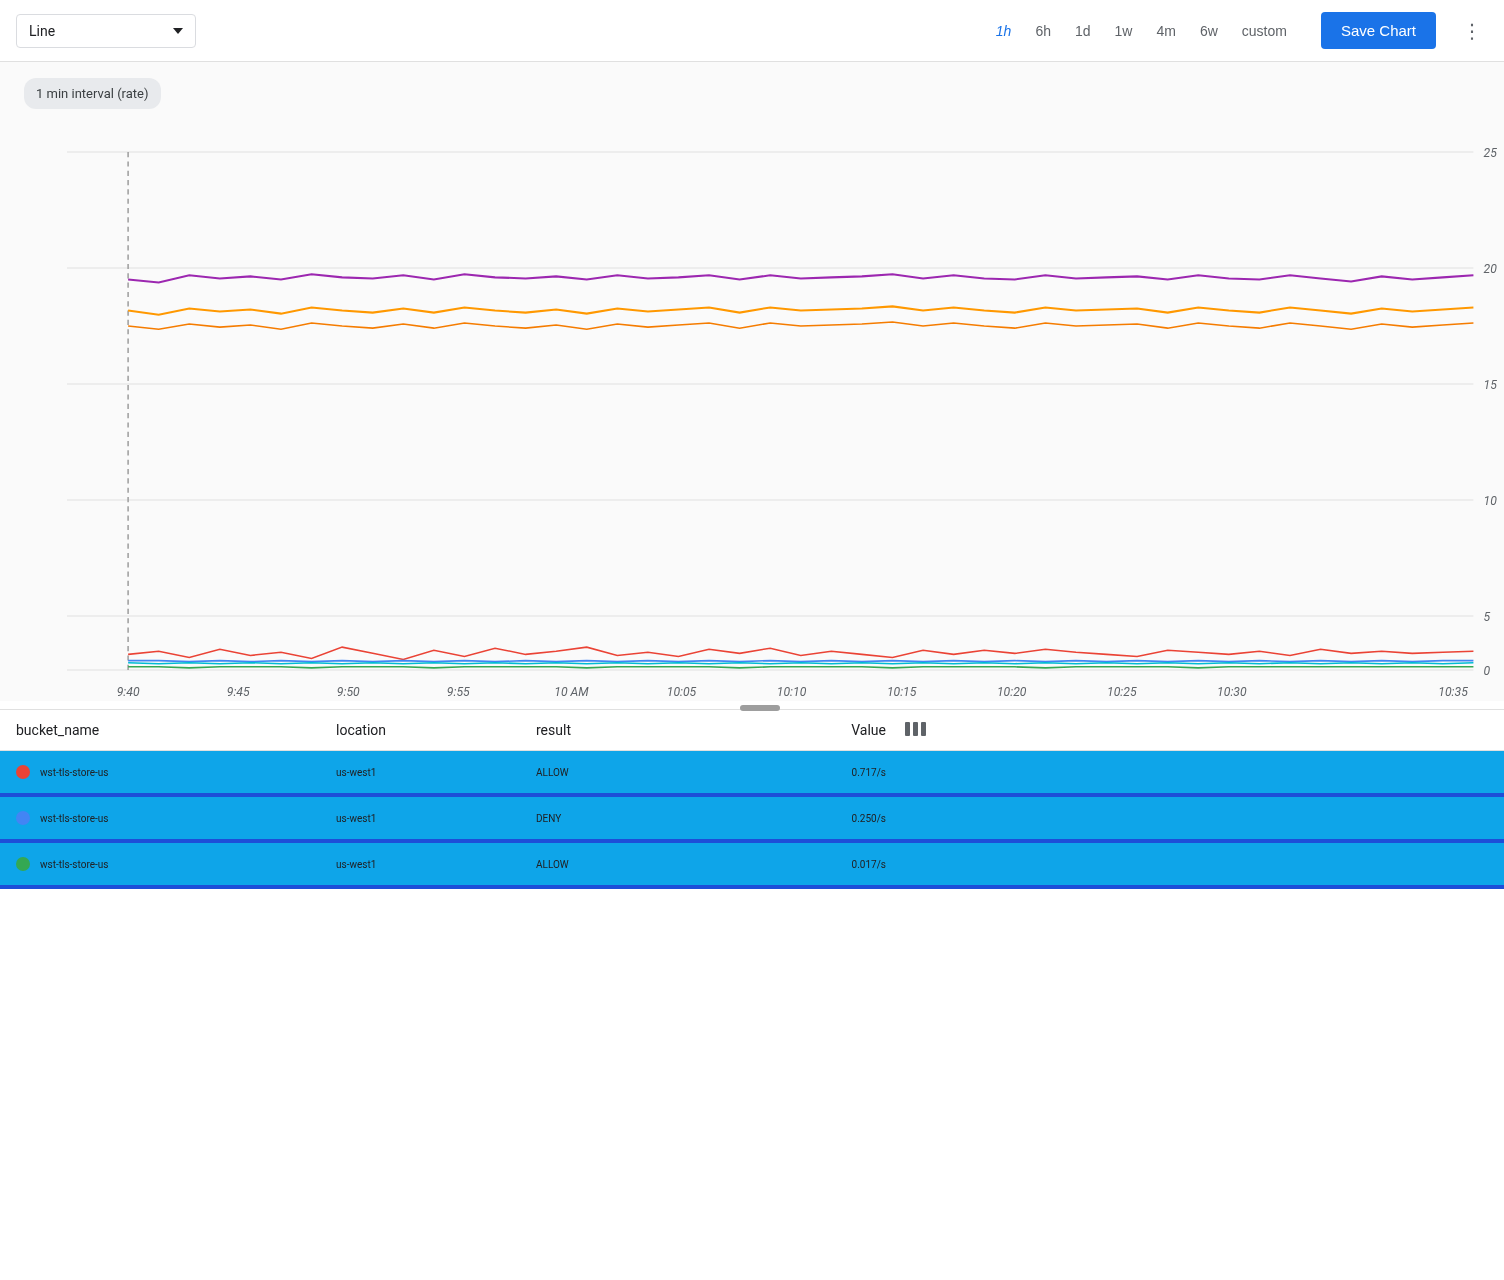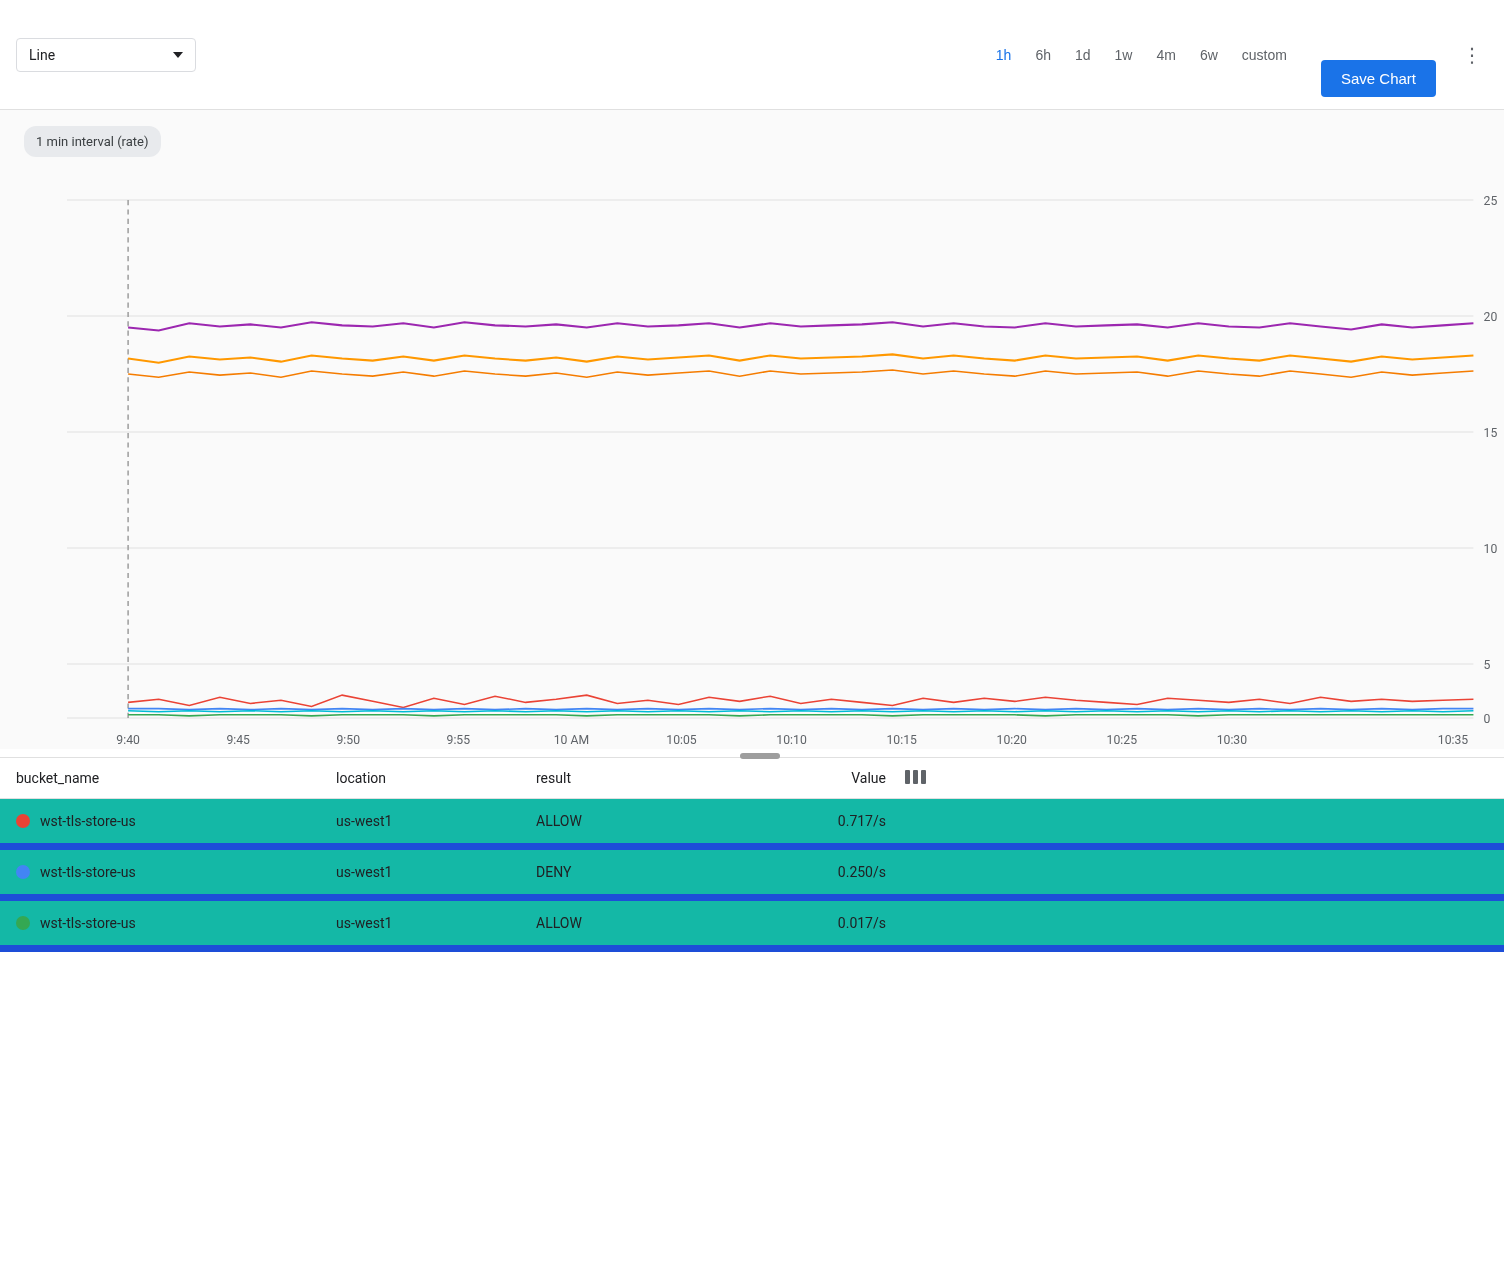--- a/index.html
+++ b/index.html
@@ -57,33 +57,33 @@
       background: none;
       cursor: pointer;
       font-size: 14px;
       color: #5f6368;
       border-radius: 4px;
     }
 
     .time-btn.active {
       color: #1a73e8;
       font-weight: 500;
+      font-style: italic;
     }
 
     .save-chart-btn {
       background: #1a73e8;
       color: #fff;
       border: none;
       border-radius: 4px;
       padding: 10px 20px;
       font-size: 15px;
       font-weight: 500;
       cursor: pointer;
       margin-left: 8px;
-      margin-top: 48px;
     }
 
     .more-btn {
       background: none;
       border: none;
       cursor: pointer;
       color: #5f6368;
       font-size: 20px;
       padding: 6px;
       margin-left: 4px;
@@ -103,20 +103,21 @@
       font-size: 13px;
       color: #3c4043;
       margin-bottom: 12px;
       margin-left: 8px;
     }
 
     .chart-wrapper {
       position: relative;
       width: 100%;
       height: 580px;
+      font-style: italic;
     }
 
     .chart-svg {
       width: 100%;
       height: 100%;
     }
 
     .legend-table {
       border-top: 1px solid #e0e0e0;
       margin-top: 8px;
@@ -130,24 +131,24 @@
       font-weight: 400;
       font-size: 14px;
       color: #202124;
       background: #fff;
     }
 
     .legend-row {
       display: grid;
       grid-template-columns: 320px 200px 200px 150px 40px;
       padding: 14px 16px;
-      border-bottom: 7px solid #1d4ed8;
-      align-items: center;
-      font-size: 14px;
-      background: #14b8a6;
+      border-bottom: 4px solid #1d4ed8;
+      align-items: center;
+      font-size: 10px;
+      background: #0ea5e9;
     }
 
     .legend-name {
       display: flex;
       align-items: center;
       gap: 10px;
     }
 
     .color-dot {
       width: 14px;

